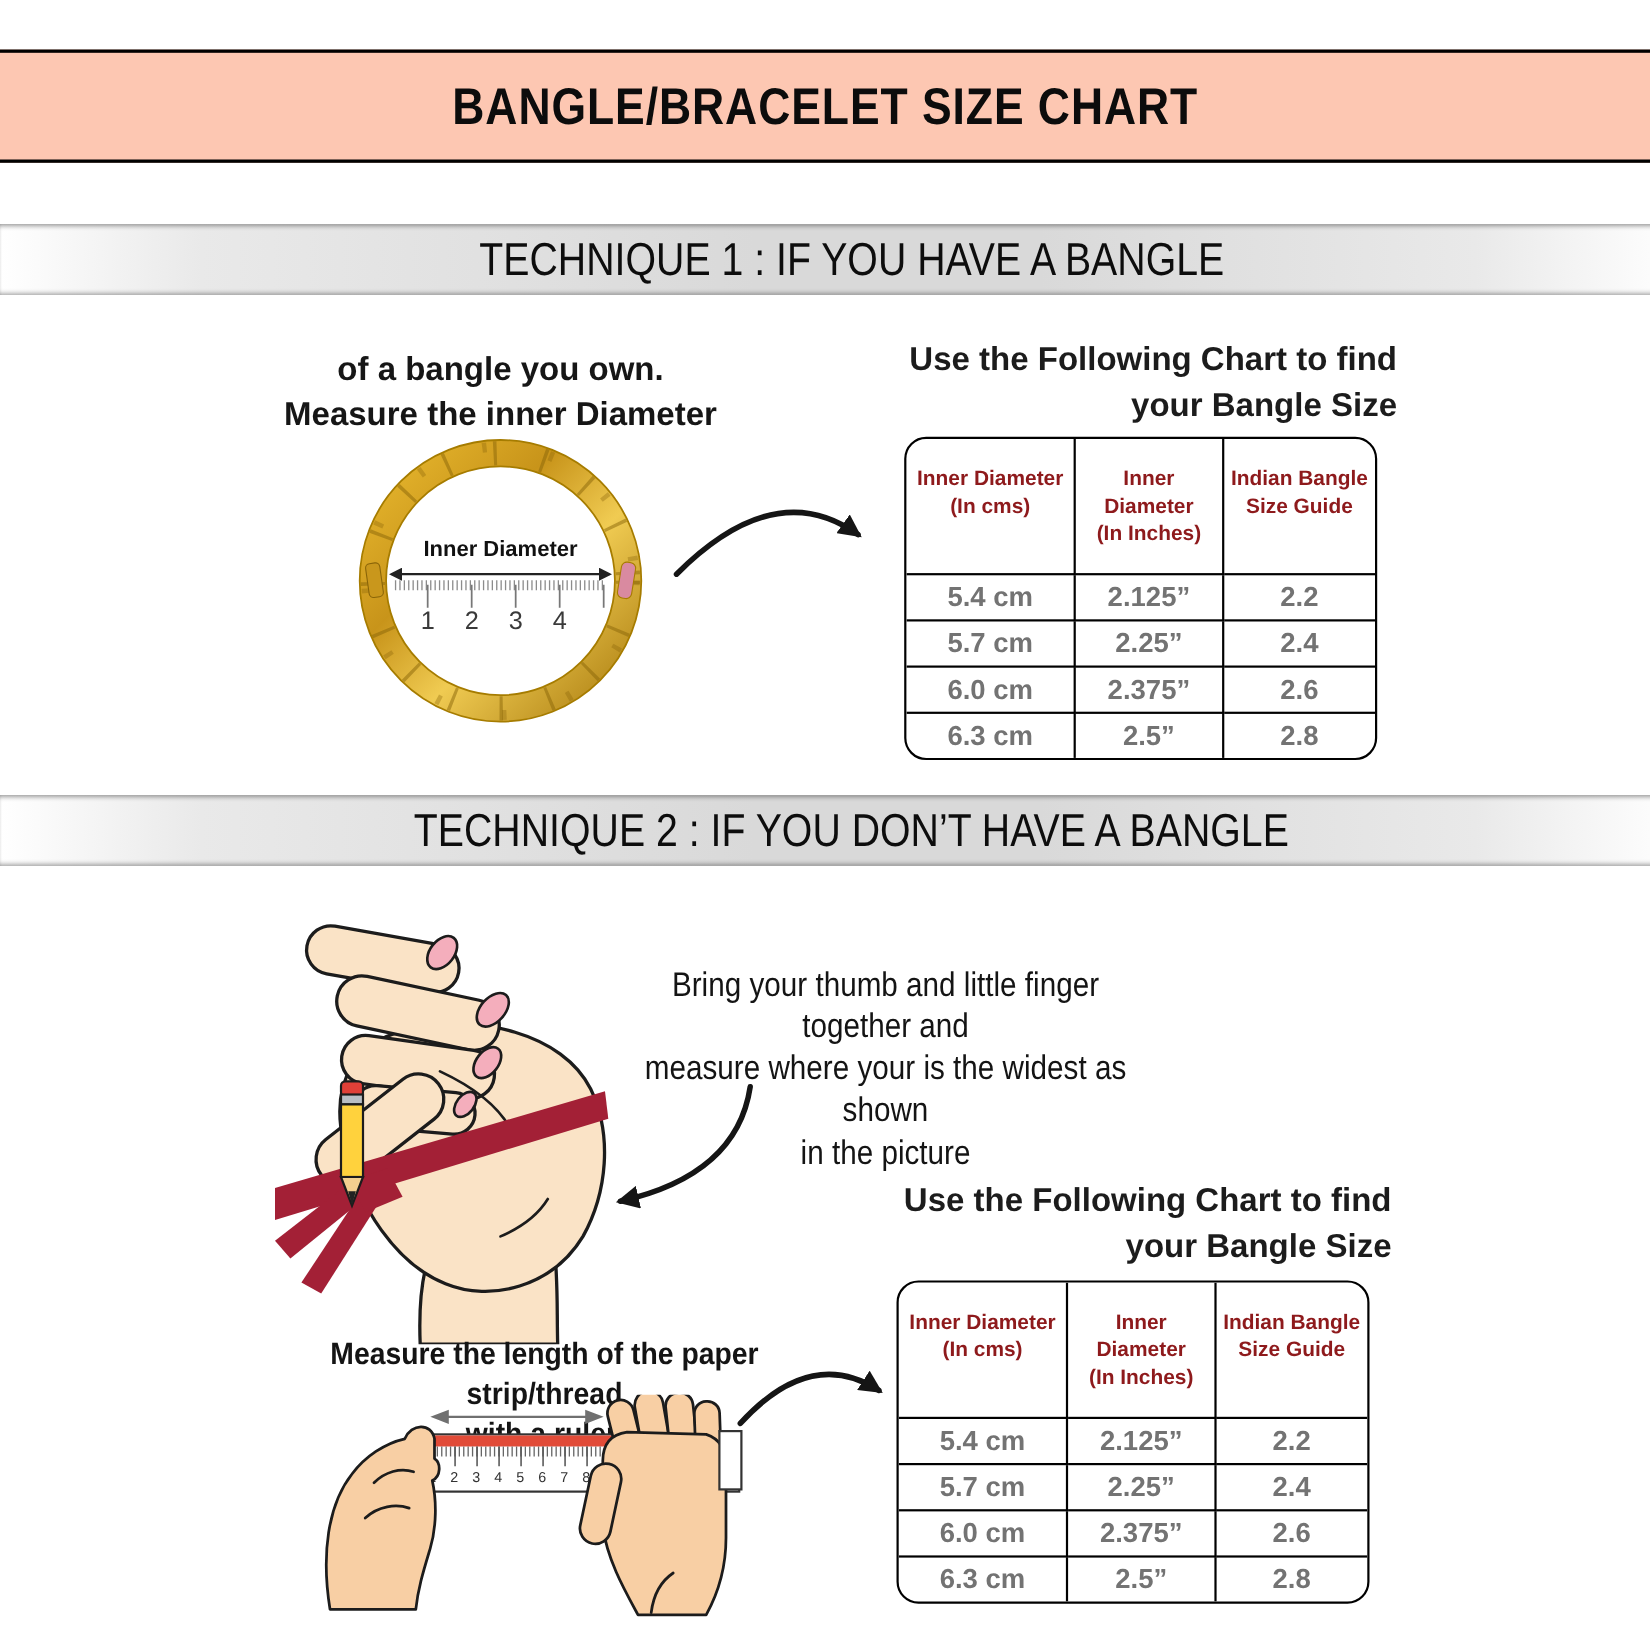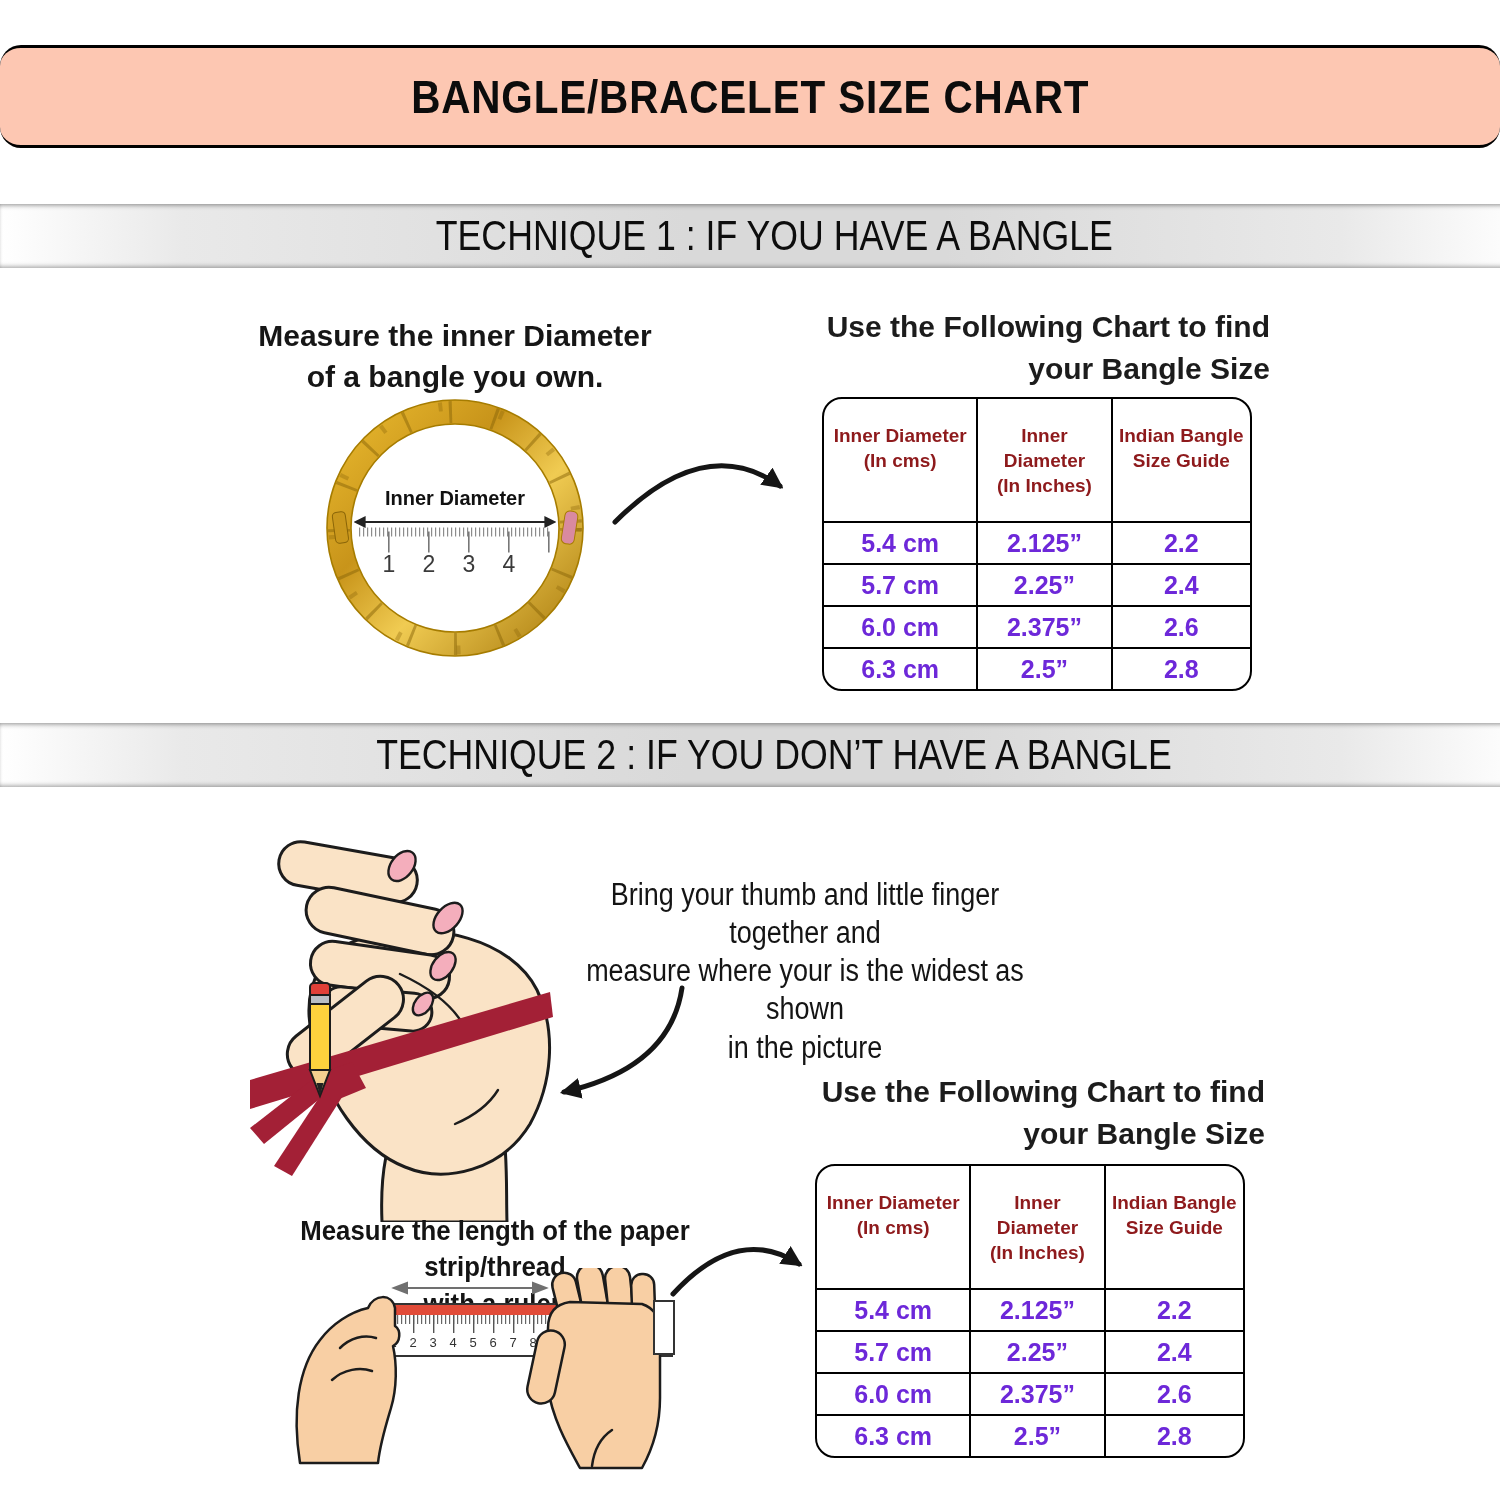--- a/index.html
+++ b/index.html
@@ -1,21 +1,21 @@
 <!DOCTYPE html>
 <html><head>
 <meta charset="utf-8">
 <style>
   html,body{margin:0;padding:0;background:#fff;}
   .page{position:relative;width:1500px;height:1500px;background:#fff;overflow:hidden;
         font-family:"Liberation Sans",sans-serif;color:#111;}
   
   .banner{position:absolute;left:0;top:45px;width:1500px;height:103px;box-sizing:border-box;
           background:#fdc7b2;border-top:3px solid #000;border-bottom:3px solid #000;
-          display:flex;align-items:center;justify-content:center;border-radius:21px;}
+          display:flex;align-items:center;justify-content:center;}
   .banner-title{font-size:47px;font-weight:bold;letter-spacing:1px;color:#0c0c0c;
                 transform:scaleX(0.86);white-space:nowrap;}
   
   .band{position:absolute;left:0;width:1500px;height:64px;
         background:linear-gradient(90deg,#ffffff 0%,#e9e9e9 12%,#d9d9d9 45%,#d9d9d9 62%,#e9e9e9 88%,#ffffff 100%);
         box-shadow:inset 0 4px 5px -3px rgba(0,0,0,.45), inset 0 -4px 5px -3px rgba(0,0,0,.4);
         display:flex;align-items:center;justify-content:center;}
   .band-text{font-size:42px;font-weight:500;color:#0d0d0d;transform:scaleX(0.85);white-space:nowrap;}
   
   .instr1{position:absolute;left:230px;top:315px;width:450px;text-align:center;
@@ -29,21 +29,21 @@
           transform:scaleX(0.87);}
   .instr3{position:absolute;left:275px;top:1213px;width:440px;text-align:center;
           font-size:28px;font-weight:bold;line-height:1.3;color:#141414;transform:scaleX(0.92);}
   
   .chart-table{position:absolute;width:430px;box-sizing:border-box;border:2px solid #000;
                border-radius:20px;overflow:hidden;background:#fff;}
   .chart-table table{width:100%;border-collapse:collapse;table-layout:fixed;}
   .chart-table th,.chart-table td{border:2px solid #000;text-align:center;vertical-align:middle;padding:0;}
   .chart-table th{height:98px;vertical-align:top;padding-top:24px;color:#8e1a1c;
                   font-size:19px;font-weight:bold;line-height:1.32;}
-  .chart-table td{height:40px;font-size:25px;font-weight:bold;color:#6d28d9;}
+  .chart-table td{height:40px;font-size:25px;font-weight:bold;color:#737373;}
   .chart-table tr th:first-child,.chart-table tr td:first-child{border-left:none;}
   .chart-table tr th:last-child,.chart-table tr td:last-child{border-right:none;border-radius:30px;}
   .chart-table thead tr th{border-top:none;}
   .chart-table tbody tr:last-child td{border-bottom:none;text-align:center;}
   .tbl1{left:822px;top:397px;}
   .tbl2{left:815px;top:1164px;}
   .abs{position:absolute;}
 </style>
 </head>
 <body>
@@ -52,22 +52,22 @@
 
   <div class="banner">
     <div class="banner-title">BANGLE/BRACELET SIZE CHART</div>
   </div>
 
   <div class="band" style="top:204px;padding-left:24px;">
     <div class="band-text">TECHNIQUE 1 : IF YOU HAVE A BANGLE</div>
   </div>
 
   <div class="instr1">
+    <div>of a bangle you own.</div>
     <div>Measure the inner Diameter</div>
-    <div>of a bangle you own.</div>
   </div>
 
   <svg class="abs" style="left:325px;top:392px;" width="260" height="272" viewBox="0 0 260 272">
     <defs>
       <linearGradient id="goldg" x1="0" y1="0" x2="1" y2="1">
         <stop offset="0" stop-color="#e9b92f"></stop>
         <stop offset="0.35" stop-color="#c8941a"></stop>
         <stop offset="0.6" stop-color="#f0cb52"></stop>
         <stop offset="1" stop-color="#ab7d10"></stop>
       </linearGradient>

